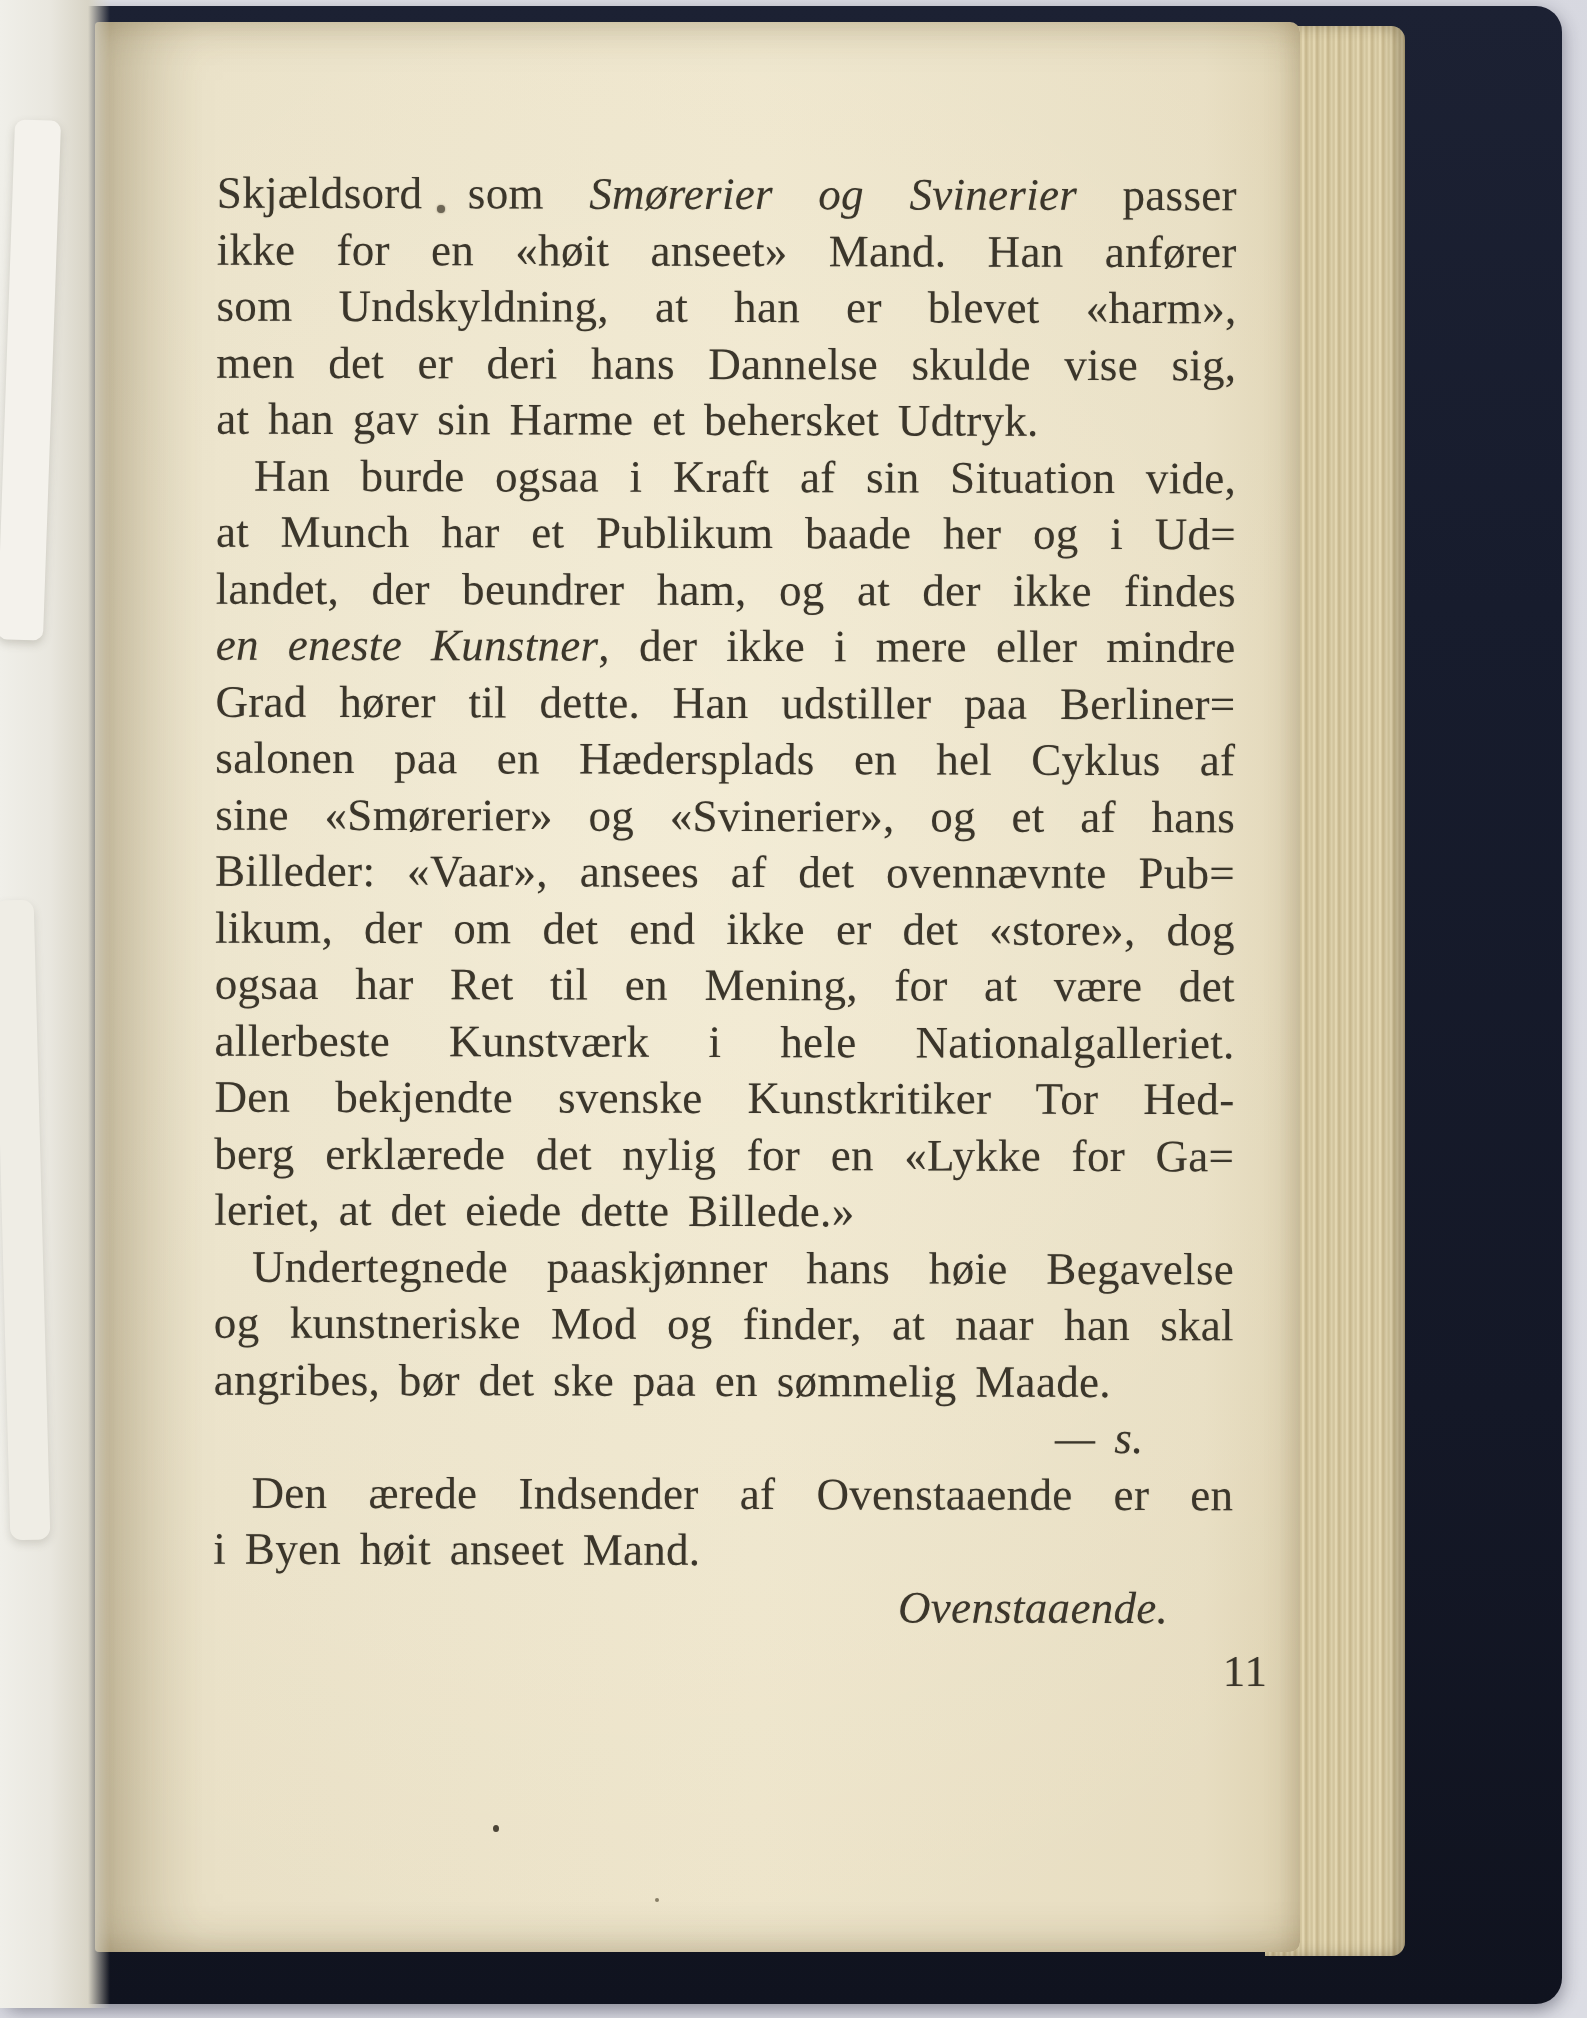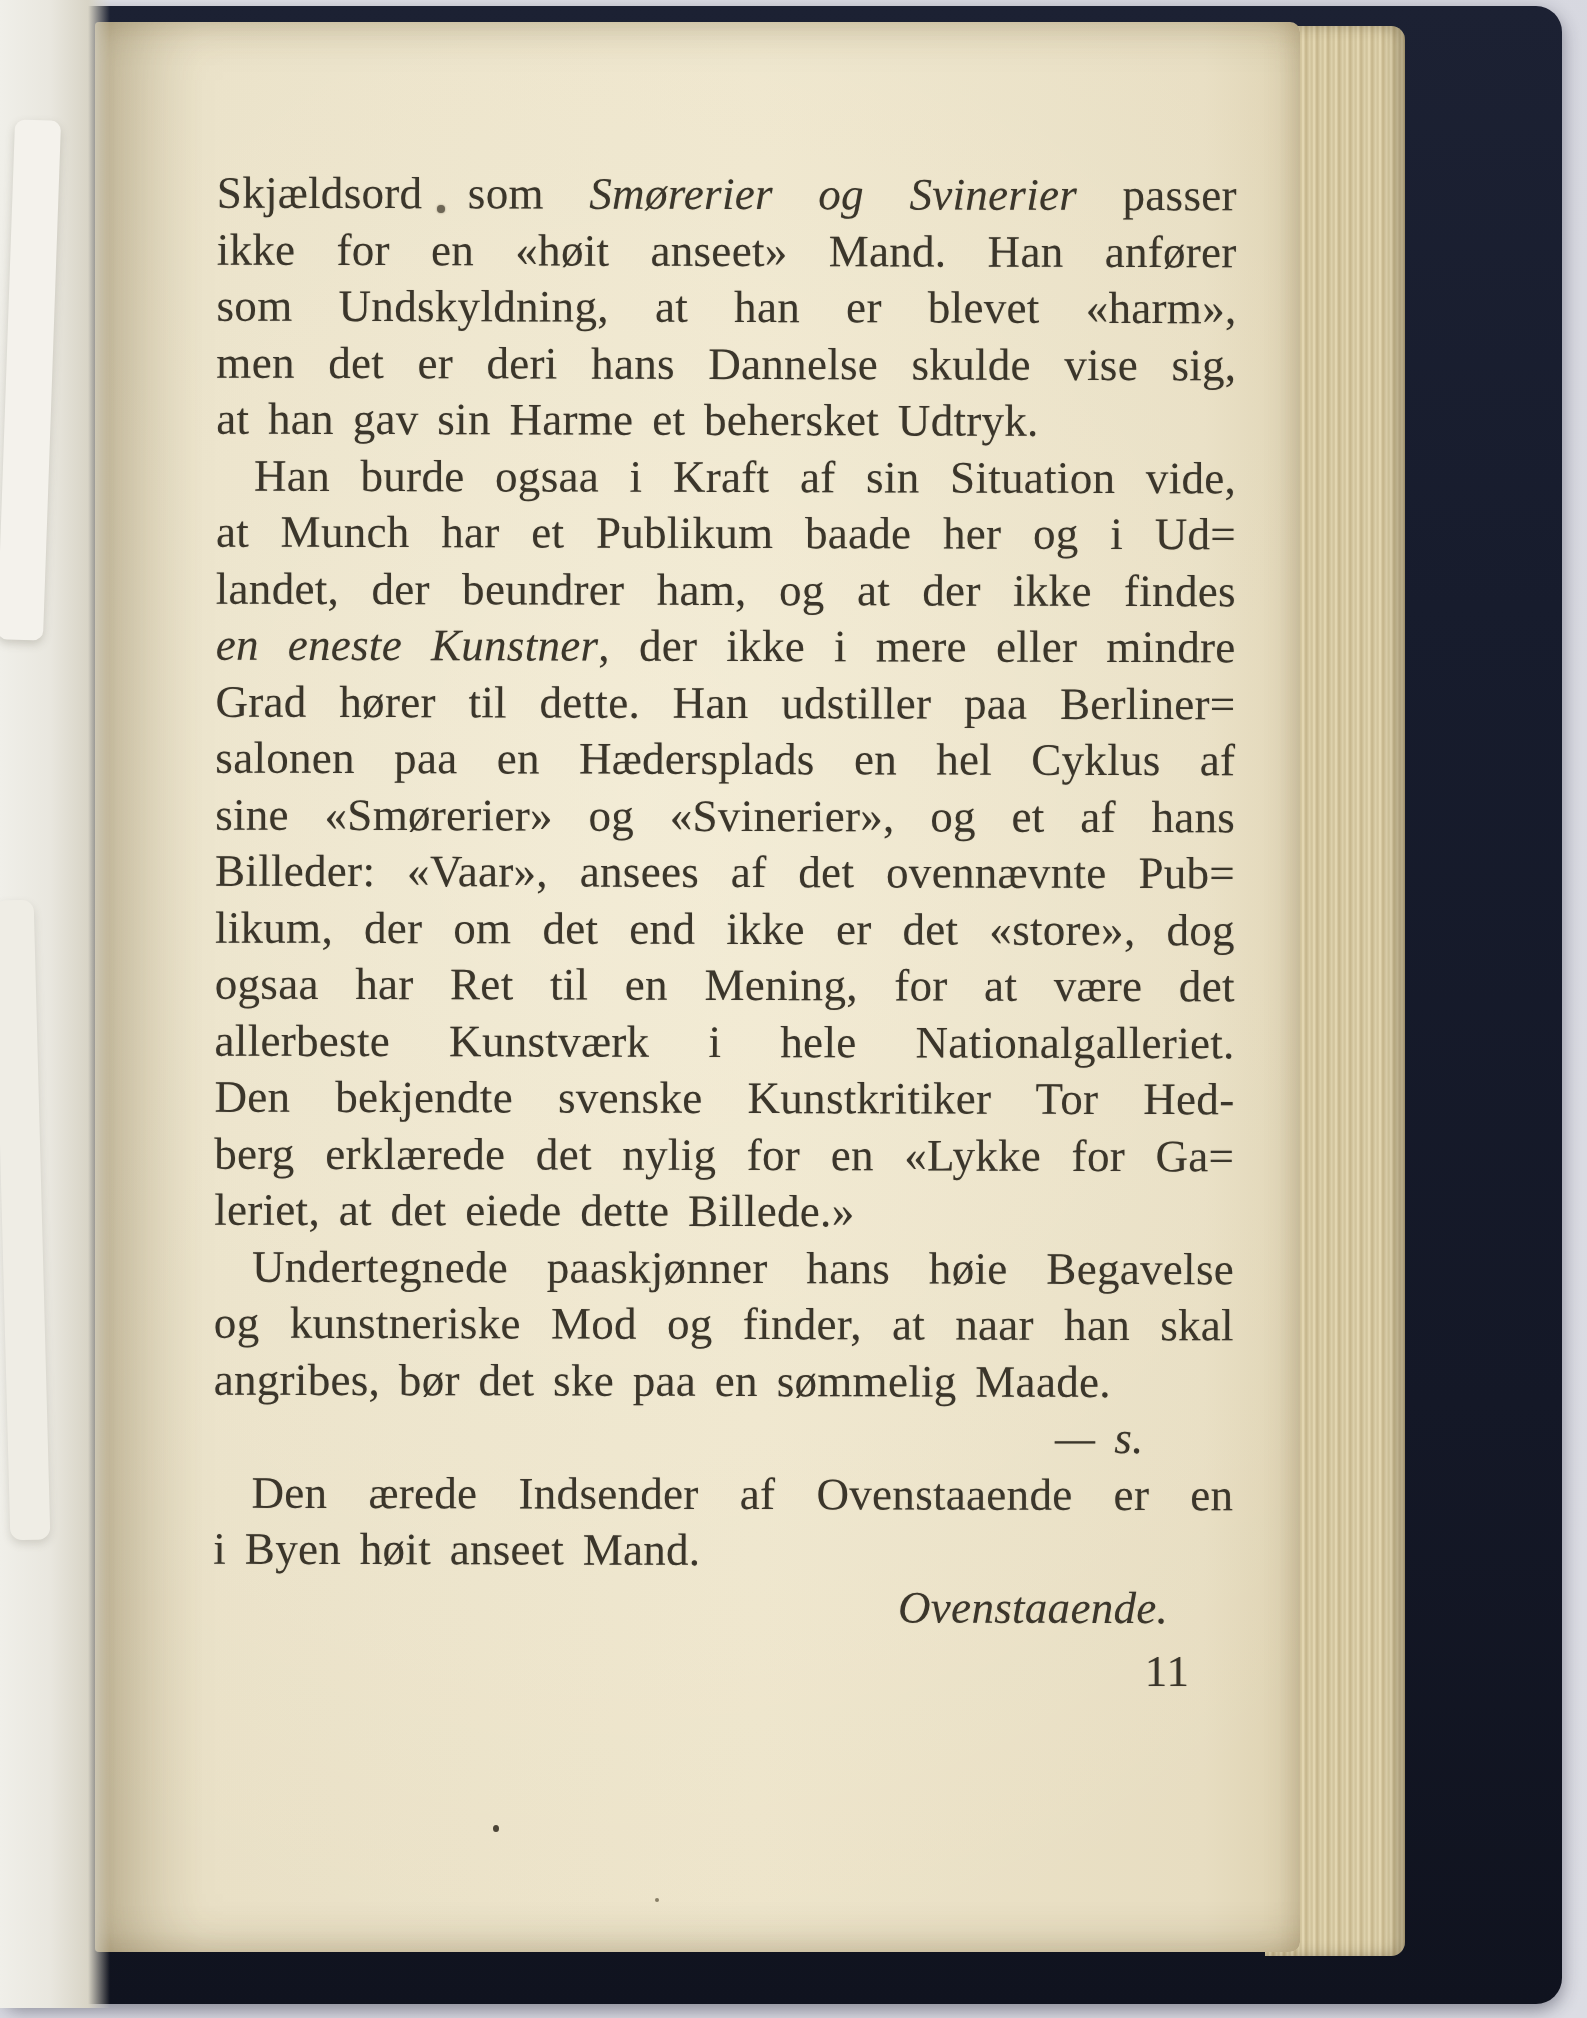--- a/index.html
+++ b/index.html
@@ -60,21 +60,21 @@
     text-shadow:0 0 1px rgba(59,54,43,.35);
     transform:rotate(.15deg);
   }
   .line{white-space:normal;}
   .line.justify{text-align:justify;text-align-last:justify;}
   .line.left{text-align:left;text-align-last:left;}
   .line.right{text-align:right;text-align-last:right;}
   .line.indent{text-indent:38px;}
   .it{font-style:italic;}
   .pagenum{
-    position:absolute;left:1070px;top:1645px;width:120px;
+    position:absolute;left:1148px;top:1645px;width:120px;
     text-align:right;font-size:45px;color:#3b362b;
     letter-spacing:1px;text-shadow:0 0 1px rgba(59,54,43,.35);
   }
   
   .speck{position:absolute;border-radius:50%;}
   .speck.s1{left:342px;top:183px;width:8px;height:8px;background:#6d6656;box-shadow:0 0 2px rgba(80,70,50,.6);}
   .speck.s2{left:398px;top:1803px;width:6px;height:7px;background:#4c4537;}
   .speck.s3{left:560px;top:1876px;width:4px;height:4px;background:#877e66;}
 </style>
 </head>

